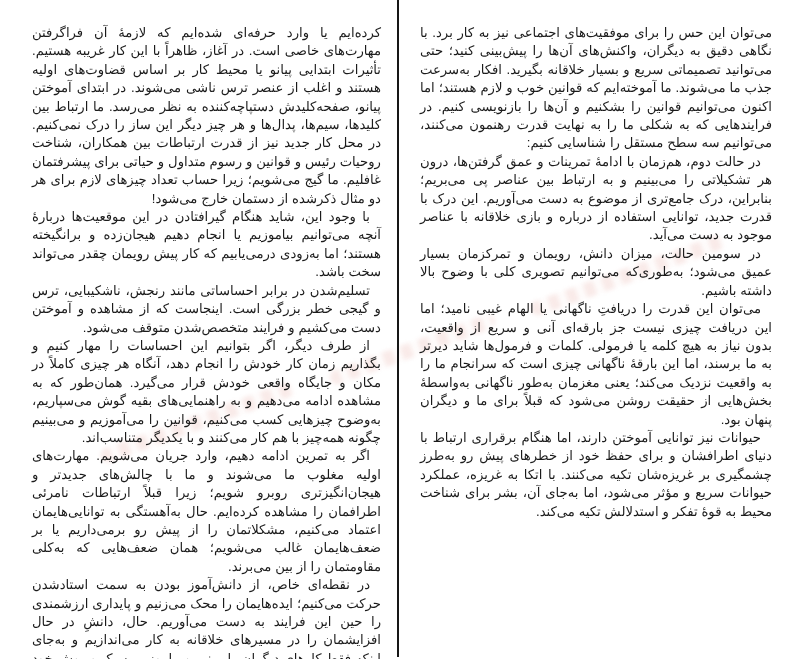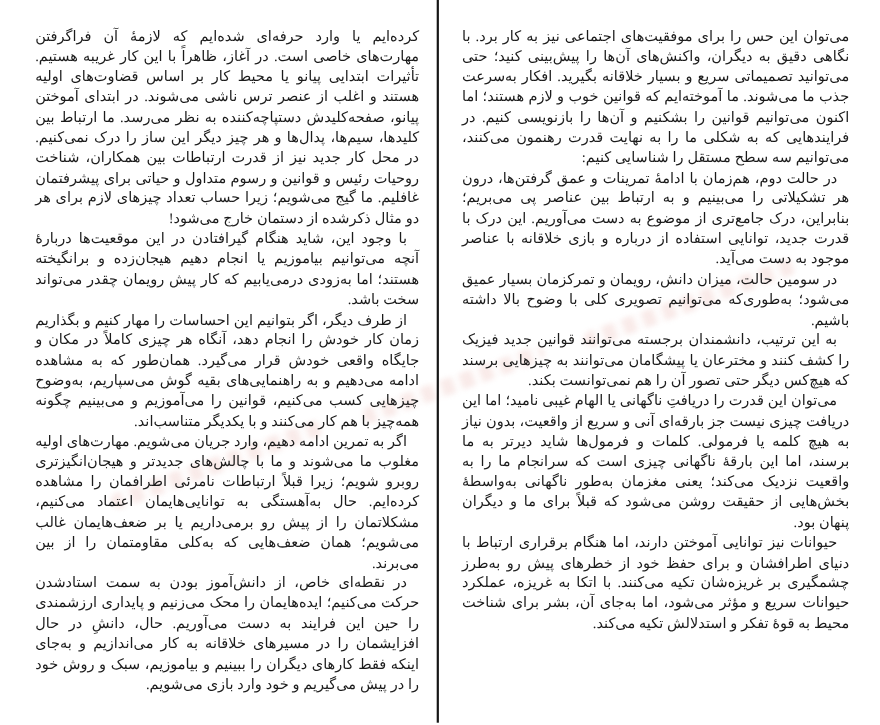--- a/index.html
+++ b/index.html
@@ -4,21 +4,21 @@
 <style>
   * { margin: 0; padding: 0; box-sizing: border-box; }
   html, body { width: 800px; height: 659px; overflow: hidden; }
   body { background: var(--page_background, #ffffff); }
 
   .spread {
     position: relative;
     width: 800px;
     height: 553px;
     background: var(--page_background, #ffffff);
-    font-family: Liberation Serif, serif;
+    font-family: Liberation Sans, sans-serif;
   }
 
   .page {
     position: absolute;
     top: 24px;
     direction: rtl;
     unicode-bidi: embed;
     text-align: justify;
     color: var(--text, #1b1b1b);
     font-size: 13.2px;
@@ -71,29 +71,29 @@
 
   <div class="watermark">
     <div class="wm-streak wm-1"></div>
     <div class="wm-streak wm-2"></div>
     <div class="wm-streak wm-3"></div>
   </div>
 
   <section class="page page-left">
       <p class="no-indent">کرده‌ایم یا وارد حرفه‌ای شده‌ایم که لازمهٔ آن فراگرفتن مهارت‌های خاصی است. در آغاز، ظاهراً با این کار غریبه هستیم. تأثیرات ابتدایی پیانو یا محیط کار بر اساس قضاوت‌های اولیه هستند و اغلب از عنصر ترس ناشی می‌شوند. در ابتدای آموختن پیانو، صفحه‌کلیدش دستپاچه‌کننده به نظر می‌رسد. ما ارتباط بین کلیدها، سیم‌ها، پدال‌ها و هر چیز دیگر این ساز را درک نمی‌کنیم. در محل کار جدید نیز از قدرت ارتباطات بین همکاران، شناخت روحیات رئیس و قوانین و رسوم متداول و حیاتی برای پیشرفتمان غافلیم. ما گیج می‌شویم؛ زیرا حساب تعداد چیزهای لازم برای هر دو مثال ذکرشده از دستمان خارج می‌شود!</p>
       <p>با وجود این، شاید هنگام گیرافتادن در این موقعیت‌ها دربارهٔ آنچه می‌توانیم بیاموزیم یا انجام دهیم هیجان‌زده و برانگیخته هستند؛ اما به‌زودی درمی‌یابیم که کار پیش رویمان چقدر می‌تواند سخت باشد.</p>
+      <p>تسلیم‌شدن در برابر احساساتی مانند رنجش، ناشکیبایی، ترس و گیجی خطر بزرگی است. اینجاست که از مشاهده و آموختن دست می‌کشیم و فرایند متخصص‌شدن متوقف می‌شود.</p>
       <p>از طرف دیگر، اگر بتوانیم این احساسات را مهار کنیم و بگذاریم زمان کار خودش را انجام دهد، آنگاه هر چیزی کاملاً در مکان و جایگاه واقعی خودش قرار می‌گیرد. همان‌طور که به مشاهده ادامه می‌دهیم و به راهنمایی‌های بقیه گوش می‌سپاریم، به‌وضوح چیزهایی کسب می‌کنیم، قوانین را می‌آموزیم و می‌بینیم چگونه همه‌چیز با هم کار می‌کنند و با یکدیگر متناسب‌اند.</p>
       <p>اگر به تمرین ادامه دهیم، وارد جریان می‌شویم. مهارت‌های اولیه مغلوب ما می‌شوند و ما با چالش‌های جدیدتر و هیجان‌انگیزتری روبرو شویم؛ زیرا قبلاً ارتباطات نامرئی اطرافمان را مشاهده کرده‌ایم. حال به‌آهستگی به توانایی‌هایمان اعتماد می‌کنیم، مشکلاتمان را از پیش رو برمی‌داریم یا بر ضعف‌هایمان غالب می‌شویم؛ همان ضعف‌هایی که به‌کلی مقاومتمان را از بین می‌برند.</p>
       <p>در نقطه‌ای خاص، از دانش‌آموز بودن به سمت استادشدن حرکت می‌کنیم؛ ایده‌هایمان را محک می‌زنیم و پایداری ارزشمندی را حین این فرایند به دست می‌آوریم. حال، دانشِ در حال افزایشمان را در مسیرهای خلاقانه به کار می‌اندازیم و به‌جای اینکه فقط کارهای دیگران را ببینیم و بیاموزیم، سبک و روش خود را در پیش می‌گیریم و خود وارد بازی می‌شویم.</p>
     </section>
 
   <div class="divider"></div>
 
   <section class="page page-right">
       <p class="no-indent">می‌توان این حس را برای موفقیت‌های اجتماعی نیز به کار برد. با نگاهی دقیق به دیگران، واکنش‌های آن‌ها را پیش‌بینی کنید؛ حتی می‌توانید تصمیماتی سریع و بسیار خلاقانه بگیرید. افکار به‌سرعت جذب ما می‌شوند. ما آموخته‌ایم که قوانین خوب و لازم هستند؛ اما اکنون می‌توانیم قوانین را بشکنیم و آن‌ها را بازنویسی کنیم. در فرایندهایی که به شکلی ما را به نهایت قدرت رهنمون می‌کنند، می‌توانیم سه سطح مستقل را شناسایی کنیم:</p>
       <p>در حالت دوم، هم‌زمان با ادامهٔ تمرینات و عمق گرفتن‌ها، درون هر تشکیلاتی را می‌بینیم و به ارتباط بین عناصر پی می‌بریم؛ بنابراین، درک جامع‌تری از موضوع به دست می‌آوریم. این درک با قدرت جدید، توانایی استفاده از درباره و بازی خلاقانه با عناصر موجود به دست می‌آید.</p>
       <p>در سومین حالت، میزان دانش، رویمان و تمرکزمان بسیار عمیق می‌شود؛ به‌طوری‌که می‌توانیم تصویری کلی با وضوح بالا داشته باشیم.</p>
-      <p>به این ترتیب، دانشمندان برجسته می‌توانند قوانین جدید فیزیک را کشف کنند و مخترعان یا پیشگامان می‌توانند به چیزهایی برسند که هیچ‌کس دیگر حتی تصور آن را هم نمی‌توانست بکند.</p>
       <p>می‌توان این قدرت را دریافتِ ناگهانی یا الهام غیبی نامید؛ اما این دریافت چیزی نیست جز بارقه‌ای آنی و سریع از واقعیت، بدون نیاز به هیچ کلمه یا فرمولی. کلمات و فرمول‌ها شاید دیرتر به ما برسند، اما این بارقهٔ ناگهانی چیزی است که سرانجام ما را به واقعیت نزدیک می‌کند؛ یعنی مغزمان به‌طور ناگهانی به‌واسطهٔ بخش‌هایی از حقیقت روشن می‌شود که قبلاً برای ما و دیگران پنهان بود.</p>
       <p>حیوانات نیز توانایی آموختن دارند، اما هنگام برقراری ارتباط با دنیای اطرافشان و برای حفظ خود از خطرهای پیش رو به‌طرز چشمگیری بر غریزه‌شان تکیه می‌کنند. با اتکا به غریزه، عملکرد حیوانات سریع و مؤثر می‌شود، اما به‌جای آن، بشر برای شناخت محیط به قوهٔ تفکر و استدلالش تکیه می‌کند.</p>
     </section>
 
 </div>
 
 </body></html>

